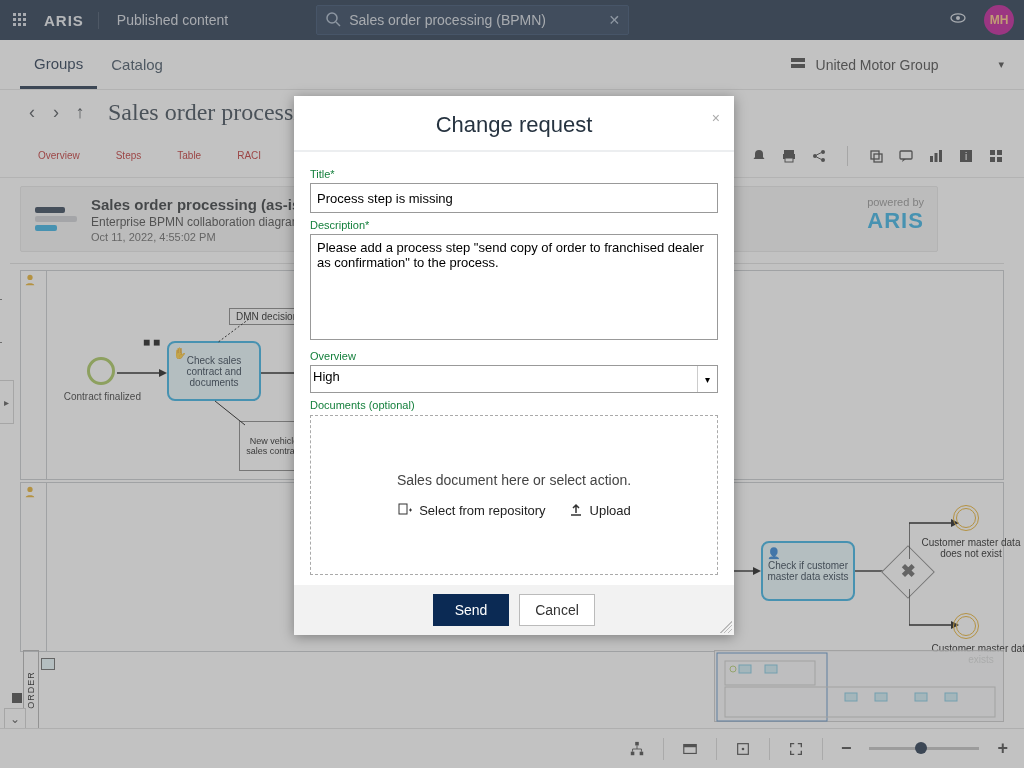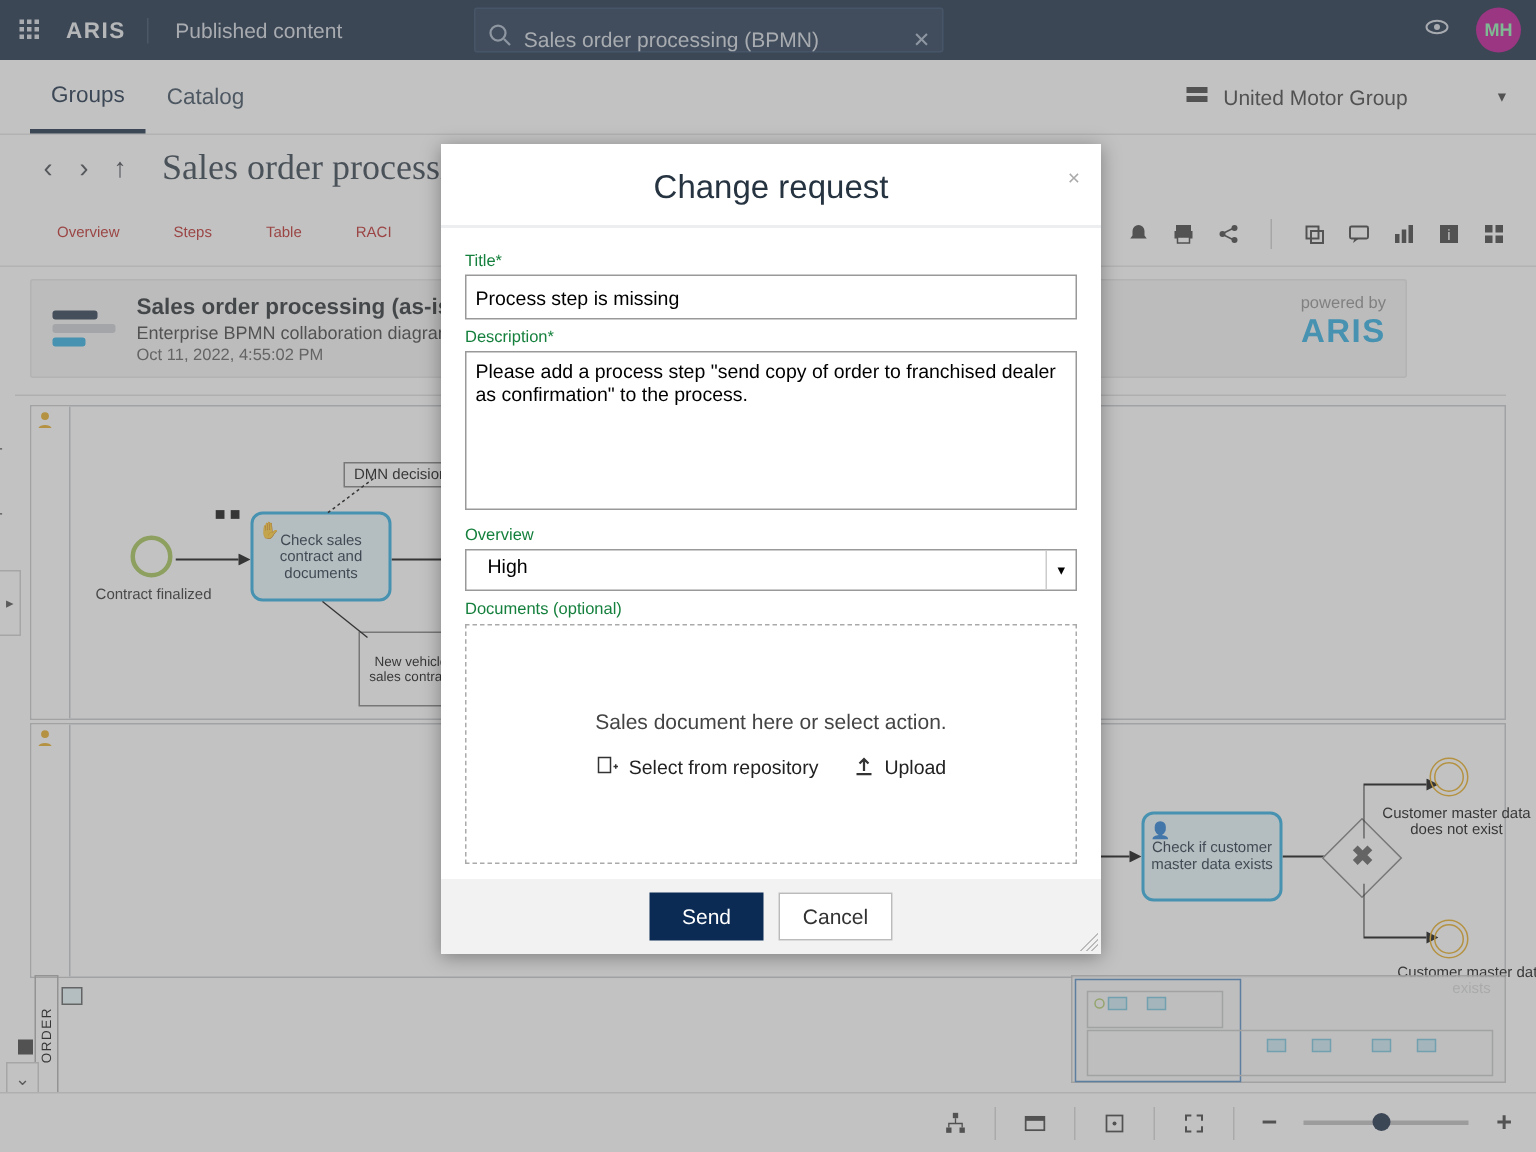--- a/index.html
+++ b/index.html
@@ -3,27 +3,27 @@
 <meta charset="utf-8">
 <style>
   * { box-sizing: border-box; margin: 0; padding: 0; font-family: -apple-system, BlinkMacSystemFont, "Segoe UI", Arial, sans-serif; }
   body { width: 1024px; height: 768px; overflow: hidden; background: #f5f5f5; position: relative; }
 
   
   .topbar { height: 40px; background: #0b1f3a; display: flex; align-items: center; color: #e6e9ed; }
   .topbar .apps-icon { width: 40px; display:flex; align-items:center; justify-content:center; }
   .topbar .logo { font-weight: 600; letter-spacing: 1px; font-size: 15px; padding: 0 14px 0 4px; border-right: 1px solid #2c3e57; }
   .topbar .crumb { padding: 0 18px; font-size: 14px; color: #d0d5dd; }
-  .search-box { margin-left: 70px; width: 313px; height: 30px; background: #152a47; border-radius: 2px; display:flex; align-items:flex-end; padding: 0 8px; color:#9fb0c4; font-size: 14px; border:1px solid #1f3a5c;}
+  .search-box { margin-left: 70px; width: 313px; height: 30px; background: #152a47; border-radius: 2px; display:flex; align-items:center; padding: 0 8px; color:#9fb0c4; font-size: 14px; border:1px solid #1f3a5c;}
   .search-box span.sicon { margin-right: 8px; }
   .search-box .stext { flex:1; color:#cfd6de; }
   .search-close { color:#9fb0c4; }
   .topbar .spacer { flex:1; }
   .topbar .eye { margin-right: 18px; }
-  .avatar { width: 30px; height: 30px; border-radius: 50%; background: #b8008a; color:#86efac; display:flex; align-items:center; justify-content:center; font-size:12px; font-weight:600; margin-right:10px;}
+  .avatar { width: 30px; height: 30px; border-radius: 50%; background: #b8008a; color:#fdba74; display:flex; align-items:center; justify-content:center; font-size:12px; font-weight:600; margin-right:10px;}
 
   
   .navrow { height: 50px; background: #fff; border-bottom: 1px solid #e2e2e2; display:flex; align-items:center; padding: 0 20px; }
   .navrow .tab { padding: 14px 14px; font-size: 15px; color: #2c3e50; }
   .navrow .tab.active { color: #0b1f3a; border-bottom: 3px solid #0b1f3a; font-weight: 500; }
   .navrow .right { margin-left: auto; display:flex; align-items:center; font-size:14px; color:#333; }
   .navrow .right .db-icon { margin-right:10px; }
   .navrow .right .caret { margin-left: 60px; font-size:11px; }
 
   .backdrop { position:absolute; left:0; top:90px; right:0; bottom:0; background:#fff;}
@@ -90,21 +90,21 @@
 
   
   .modal { position:absolute; left:294px; top:96px; width:440px; background:#fff; box-shadow:0 2px 12px rgba(0,0,0,0.35); }
   .modal .mtitle { text-align:center; font-family: Georgia, serif; font-size:22px; color:#263340; padding:16px 0 12px; position:relative;}
   .modal .mclose { position:absolute; right:14px; top:14px; color:#aaa; font-size:14px;}
   .modal .mhr { height:2px; background:#eceef0; margin-bottom:6px;}
   .modal .mbody { padding: 4px 16px 10px;}
   .mlabel { font-size:11px; color:#15803d; margin-top:6px; margin-bottom:3px; display:block;}
   .minput { width:100%; border:1px solid #999; height:30px; padding:3px 6px; font-size:13px; font-family:inherit;}
   .mtextarea { width:100%; border:1px solid #999; height:106px; padding:5px 6px; font-size:13px; font-family:inherit; resize:none;}
-  .mselect { width:100%; border:1px solid #999; height:28px; padding:3px 14px; font-size:13px; background:#fff; position:relative;}
+  .mselect { width:100%; border:1px solid #999; height:28px; padding:3px 2px; font-size:13px; background:#fff; position:relative;}
   .mselect .caret2 { position:absolute; right:0; top:0; bottom:0; width:20px; border-left:1px solid #ccc; display:flex; align-items:center; justify-content:center; font-size:10px;}
   .dropzone { margin-top:4px; border:1px dashed #aaa; height:160px; display:flex; flex-direction:column; align-items:center; justify-content:center; color:#444; font-size:14px;}
   .dropzone .dzrow { margin-top:14px; display:flex; gap:22px; font-size:13px; color:#222;}
   .dropzone .dzrow span { display:flex; align-items:center; gap:6px;}
   .mfoot { background:#f2f2f2; height:50px; display:flex; align-items:center; justify-content:center; gap:10px; position:relative;}
   .btn-send { background:#0b2a54; color:#fff; border:none; width:76px; height:32px; font-size:14px;}
   .btn-cancel { background:#fff; border:1px solid #bbb; width:76px; height:32px; font-size:14px; color:#333;}
   .mresize { position:absolute; right:2px; bottom:2px; width:12px; height:12px; background:
     linear-gradient(135deg, transparent 0 50%, #bbb 50% 55%, transparent 55% 65%, #bbb 65% 70%, transparent 70% 80%, #bbb 80% 85%, transparent 85%);}
   

